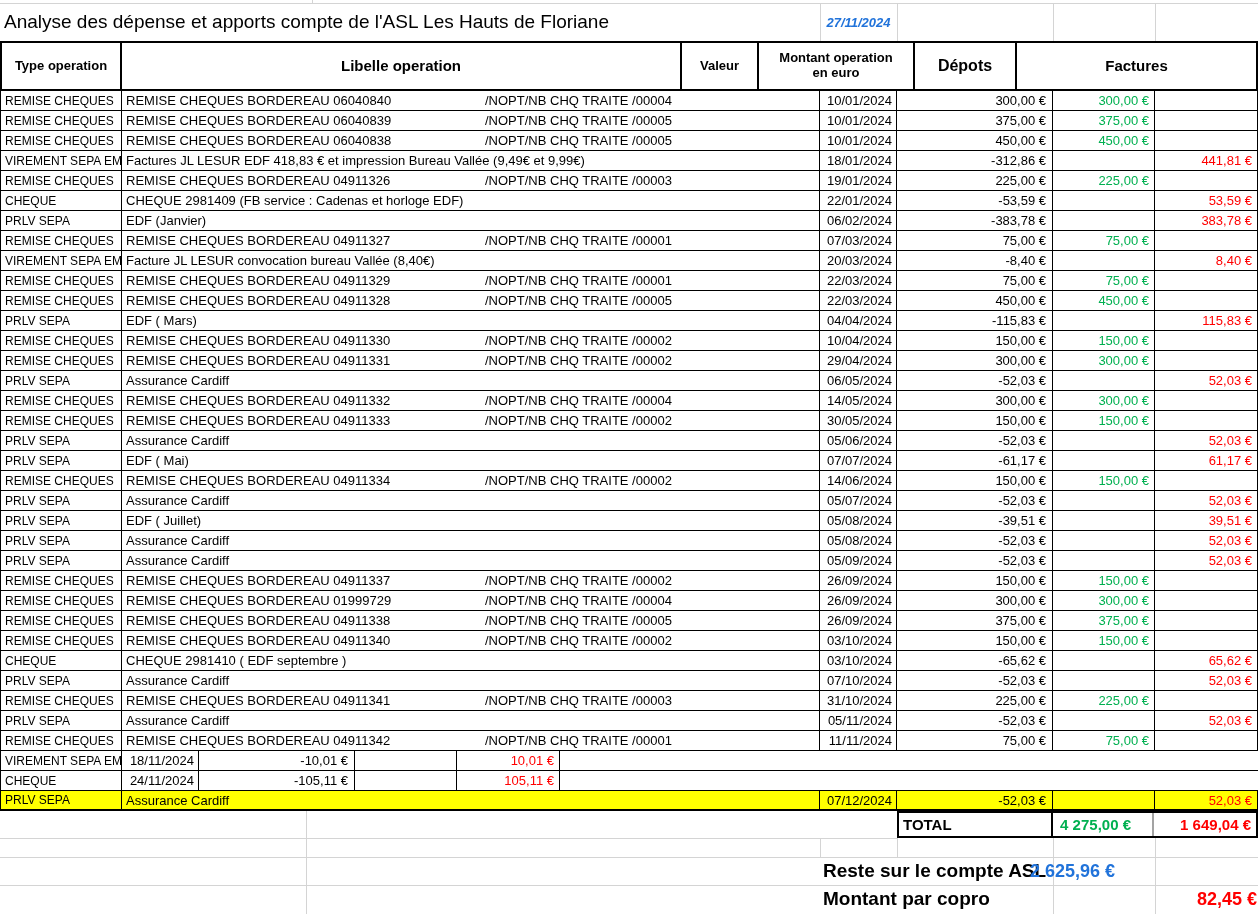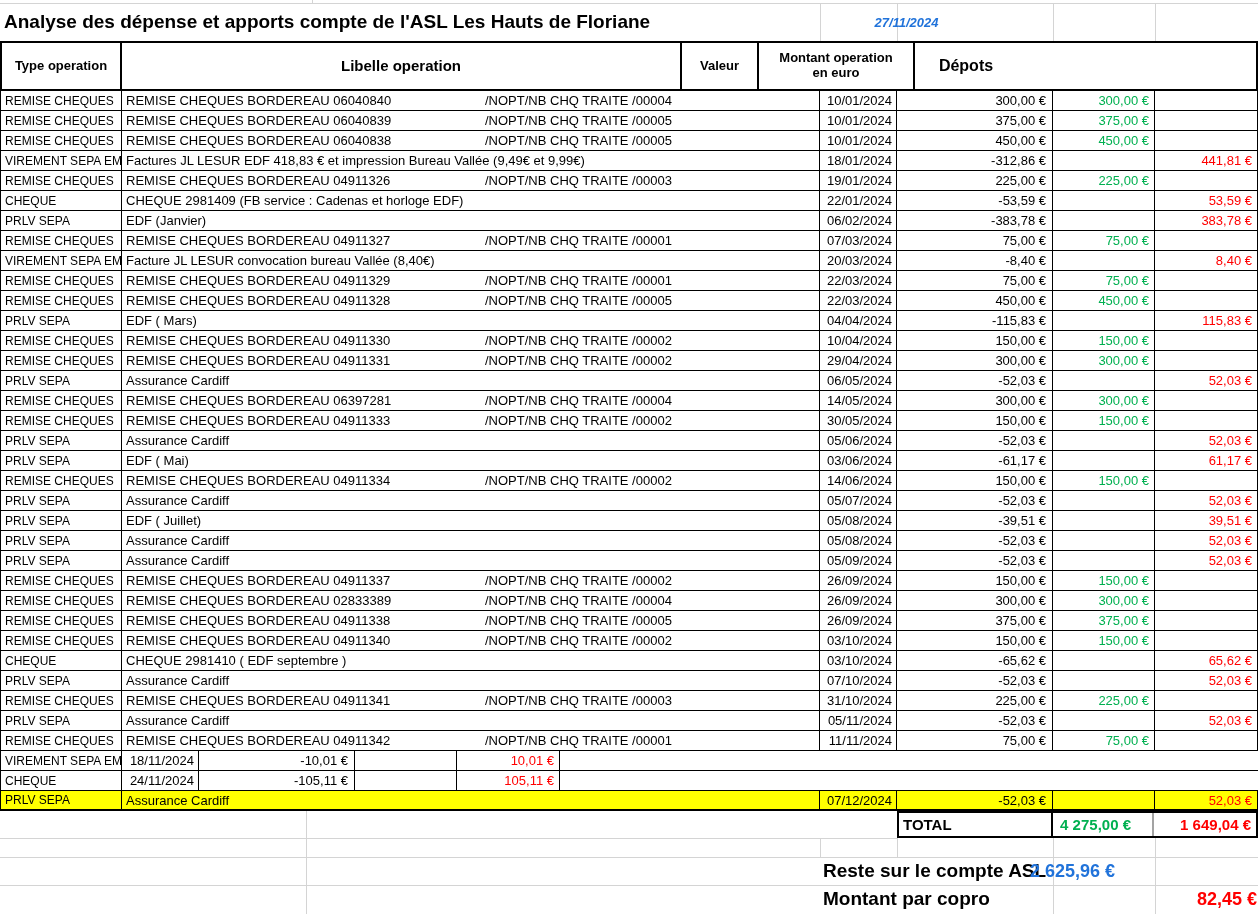--- a/index.html
+++ b/index.html
@@ -4,24 +4,24 @@
 <style>
   html,body{margin:0;padding:0;background:#fff;}
   #page{position:relative;width:1258px;height:914px;background:#fff;overflow:hidden;
         font-family:"Liberation Sans","DejaVu Sans",sans-serif;color:#000;}
 
   
   .gl{position:absolute;background:#d4d4d4;z-index:0;}
 
   
   #title{position:absolute;left:4px;top:3px;height:38px;display:flex;align-items:center;
-         font-size:19px;font-weight:bold;white-space:nowrap;z-index:2;}
+         font-size:19px;font-weight:normal;white-space:nowrap;z-index:2;}
   #rdate{position:absolute;left:820px;top:3px;width:77px;height:38px;display:flex;
          align-items:center;justify-content:center;font-size:13px;font-weight:bold;
-         font-style:italic;color:var(--blue);z-index:2;margin-left:48px;}
+         font-style:italic;color:var(--blue);z-index:2;}
 
   
   #hdr{position:absolute;left:0;top:41px;width:1258px;height:50px;box-sizing:border-box;
        border:2px solid #000;display:flex;background:#fff;z-index:2;}
   #hdr .h{box-sizing:border-box;border-right:2px solid #000;display:flex;align-items:center;
           justify-content:center;text-align:center;font-weight:bold;line-height:1.15;}
   #hdr .h:last-child{border-right:none;}
   .h.t{width:120px;font-size:13px;}
   .h.l{width:560px;font-size:15px;}
   .h.v{width:77px;font-size:13px;}
@@ -88,20 +88,21 @@
 
   <div id="title">Analyse des dépense et apports compte de l'ASL Les Hauts de Floriane</div>
   <div id="rdate">27/11/2024</div>
 
   <div id="hdr">
     <div class="h t">Type operation</div>
     <div class="h l">Libelle operation</div>
     <div class="h v">Valeur</div>
     <div class="h m">Montant operation en euro</div>
     <div class="h d">Dépots</div>
+    <div class="h f">Factures</div>
   </div>
 
   <div id="grid">
     <div class="row">
       <div class="c type">REMISE CHEQUES</div>
       <div class="c lib">
         <span>REMISE CHEQUES BORDEREAU 06040840</span>
         <span class="lib2">/NOPT/NB CHQ TRAITE /00004</span>
       </div>
       <div class="c val">10/01/2024</div>
@@ -274,21 +275,21 @@
       </div>
       <div class="c val">06/05/2024</div>
       <div class="c mont">-52,03 €</div>
       <div class="c dep"></div>
       <div class="c fac">52,03 €</div>
     </div>
 
     <div class="row">
       <div class="c type">REMISE CHEQUES</div>
       <div class="c lib">
-        <span>REMISE CHEQUES BORDEREAU 06397281</span>
+        <span>REMISE CHEQUES BORDEREAU 04911332</span>
         <span class="lib2">/NOPT/NB CHQ TRAITE /00004</span>
       </div>
       <div class="c val">14/05/2024</div>
       <div class="c mont">300,00 €</div>
       <div class="c dep">300,00 €</div>
       <div class="c fac"></div>
     </div>
 
     <div class="row">
       <div class="c type">REMISE CHEQUES</div>
@@ -313,21 +314,21 @@
       <div class="c dep"></div>
       <div class="c fac">52,03 €</div>
     </div>
 
     <div class="row">
       <div class="c type">PRLV SEPA</div>
       <div class="c lib">
         <span>EDF ( Mai)</span>
         <span class="lib2"></span>
       </div>
-      <div class="c val">03/06/2024</div>
+      <div class="c val">07/07/2024</div>
       <div class="c mont">-61,17 €</div>
       <div class="c dep"></div>
       <div class="c fac">61,17 €</div>
     </div>
 
     <div class="row">
       <div class="c type">REMISE CHEQUES</div>
       <div class="c lib">
         <span>REMISE CHEQUES BORDEREAU 04911334</span>
         <span class="lib2">/NOPT/NB CHQ TRAITE /00002</span>
@@ -394,21 +395,21 @@
       </div>
       <div class="c val">26/09/2024</div>
       <div class="c mont">150,00 €</div>
       <div class="c dep">150,00 €</div>
       <div class="c fac"></div>
     </div>
 
     <div class="row">
       <div class="c type">REMISE CHEQUES</div>
       <div class="c lib">
-        <span>REMISE CHEQUES BORDEREAU 02833389</span>
+        <span>REMISE CHEQUES BORDEREAU 01999729</span>
         <span class="lib2">/NOPT/NB CHQ TRAITE /00004</span>
       </div>
       <div class="c val">26/09/2024</div>
       <div class="c mont">300,00 €</div>
       <div class="c dep">300,00 €</div>
       <div class="c fac"></div>
     </div>
 
     <div class="row">
       <div class="c type">REMISE CHEQUES</div>

